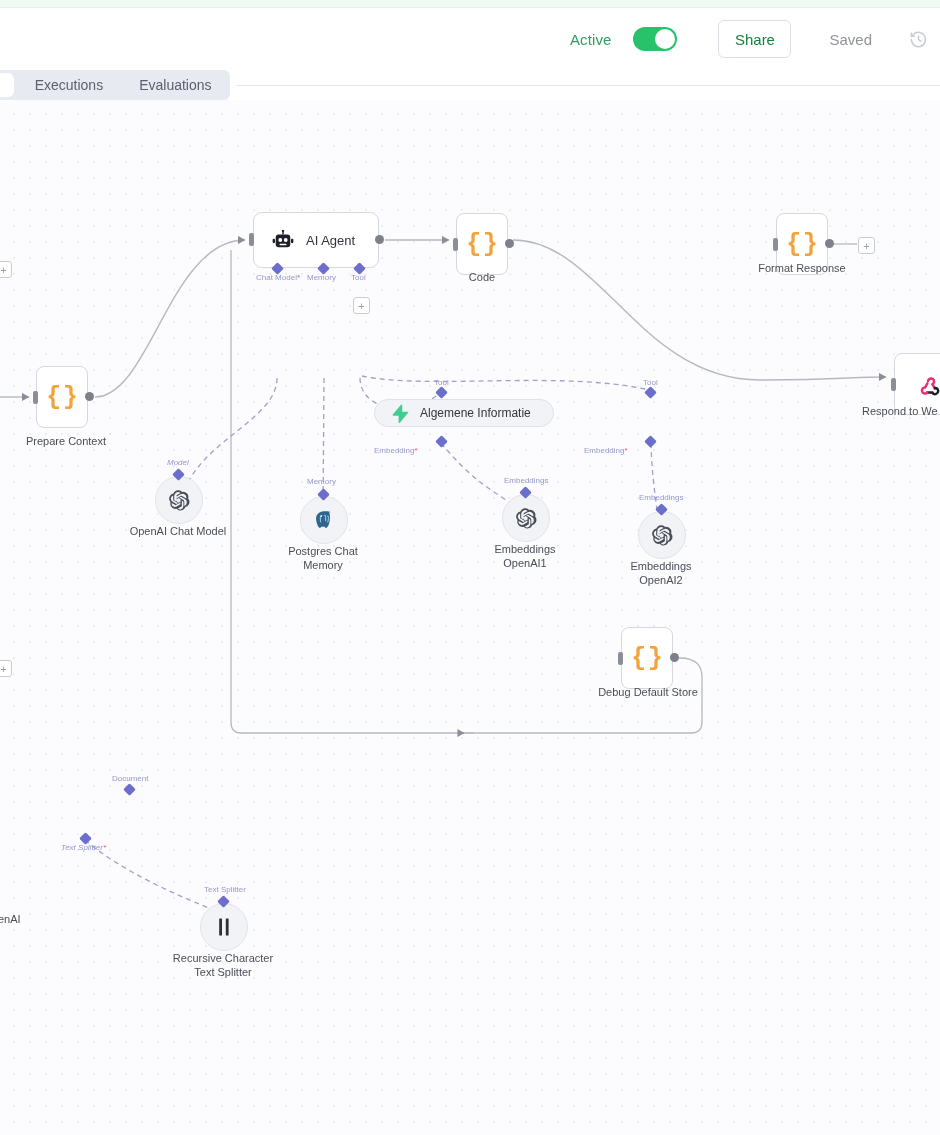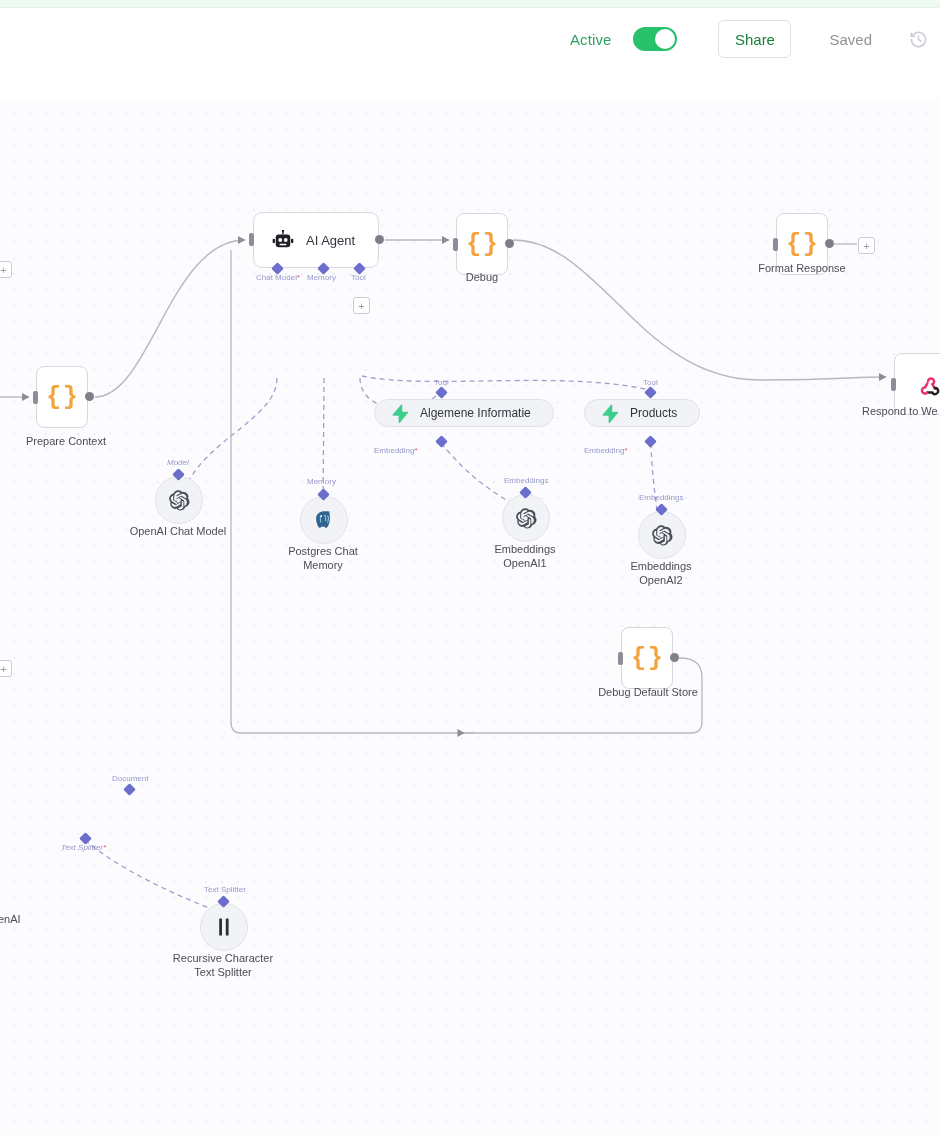--- a/index.html
+++ b/index.html
@@ -98,20 +98,28 @@
     <div class="saved-label">Saved</div>
     <div class="hist-icon">
       <svg width="19" height="19" viewBox="0 0 24 24" fill="none" stroke="#c9ccd4" stroke-width="1.9" stroke-linecap="round" stroke-linejoin="round">
         <path d="M3 12a9 9 0 1 0 3-6.7L3 8"></path>
           <path d="M3 4v4h4"></path>
           <path d="M12 7.5V12l3 2"></path>
       </svg>
     </div>
   </div>
 
+  <div class="tabbar">
+    <div class="tabs-group">
+      <div class="tab active">r</div>
+      <div class="tab">Executions</div>
+      <div class="tab">Evaluations</div>
+    </div>
+    <div class="tabbar-rule"></div>
+  </div>
 
   <div class="canvas">
 
     <svg class="edges">
       <defs>
         <marker id="arw" markerWidth="7" markerHeight="7" refX="5.2" refY="3" orient="auto">
           <path d="M0,0 L5.5,3 L0,6 Z" fill="#8b8e96"></path>
         </marker>
         <marker id="arwl" markerWidth="7" markerHeight="7" refX="2" refY="3" orient="auto">
           <path d="M5.5,0 L0,3 L5.5,6 Z" fill="#8b8e96"></path>
@@ -183,21 +191,21 @@
         <span>+</span>
       </div>
 
     <div class="node" style="left:456px;top:113px;">
       <div class="sq">
         <span class="brace">{ }</span>
       </div>
     </div>
     <div class="instub" style="left:453px;top:138px;"></div>
     <div class="iodot" style="left:505px;top:139px;"></div>
-    <div class="nlabel" style="left:417px;top:171px;width:130px;">Debug</div>
+    <div class="nlabel" style="left:417px;top:171px;width:130px;">Code</div>
 
     <div class="node" style="left:776px;top:113px;">
       <div class="sq">
         <span class="brace">{ }</span>
       </div>
     </div>
     <div class="instub" style="left:773px;top:138px;"></div>
     <div class="iodot" style="left:825px;top:139px;"></div>
     <div class="nlabel" style="left:737px;top:162px;width:130px;">Format Response</div>
     <div class="plusbtn" style="left:858px;top:137px;">
@@ -223,28 +231,20 @@
         </svg>
         <span class="ttl">Algemene
 Informatie</span>
       </div>
     </div>
     <div class="diamond" style="left:437px;top:288px;"></div>
     <div class="plabel" style="left:434px;top:278px;">Tool</div>
     <div class="diamond" style="left:437px;top:337px;"></div>
     <div class="plabel" style="left:374px;top:346px;"><span>Embedding</span><span class="req">*</span></div>
 
-    <div class="node" style="left:584px;top:299px;">
-      <div class="pill">
-        <svg width="18" height="19" viewBox="0 0 20 22">
-          <path d="M11.2 0.8 1.6 12.2a.8.8 0 0 0 .62 1.32H8.4v7.6a.8.8 0 0 0 1.42.5l9.6-11.4a.8.8 0 0 0-.62-1.32H12.6V1.3a.8.8 0 0 0-1.4-.5Z" fill="#3ecf8e"></path>
-        </svg>
-        <span class="ttl">Products</span>
-      </div>
-    </div>
     <div class="diamond" style="left:646px;top:288px;"></div>
     <div class="plabel" style="left:643px;top:278px;">Tool</div>
     <div class="diamond" style="left:646px;top:337px;"></div>
     <div class="plabel" style="left:584px;top:346px;"><span>Embedding</span><span class="req">*</span></div>
 
     <div class="node" style="left:155px;top:376px;">
       <div class="circ">
         <svg width="23" height="23" viewBox="0 0 24 24">
           <path d="M21 10a5.4 5.4 0 0 0-.46-4.4 5.4 5.4 0 0 0-5.84-2.6A5.4 5.4 0 0 0 5.6 4.8 5.4 5.4 0 0 0 2 7.3a5.4 5.4 0 0 0 .66 6.3A5.4 5.4 0 0 0 3.1 18a5.4 5.4 0 0 0 5.85 2.6 5.4 5.4 0 0 0 9.1-1.8 5.4 5.4 0 0 0 3.6-2.6 5.4 5.4 0 0 0-.65-6.2Zm-8.1 11.3a4 4 0 0 1-2.57-.93l3.8-2.2a.64.64 0 0 0 .32-.55v-5.35l1.6.93v4.45a4 4 0 0 1-3.15 3.65ZM4.3 17.3a4 4 0 0 1-.48-2.7l3.8 2.2a.63.63 0 0 0 .63 0l4.65-2.68v1.85L9 18.2a4 4 0 0 1-4.7-.9ZM3.3 8.6a4 4 0 0 1 2.1-1.76v4.53a.63.63 0 0 0 .32.55l4.64 2.68-1.6.93-4.2-2.43A4 4 0 0 1 3.3 8.6Zm13.2 3.07-4.65-2.7 1.6-.92 4.2 2.42a4 4 0 0 1-.62 7.2v-4.53a.64.64 0 0 0-.33-.55Zm1.6-2.4-3.8-2.2a.63.63 0 0 0-.64 0L8.99 9.76V7.9l4.2-2.42a4 4 0 0 1 5.94 4.14ZM8.12 12.6l-1.6-.93V7.22a4 4 0 0 1 6.57-3.07l-3.8 2.2a.64.64 0 0 0-.33.55l-.01 5.35Zm.87-1.87L11.06 9.5l2.08 1.2v2.4l-2.08 1.2-2.07-1.2v-2.4Z" fill="#4a4e58"></path>
         </svg>

